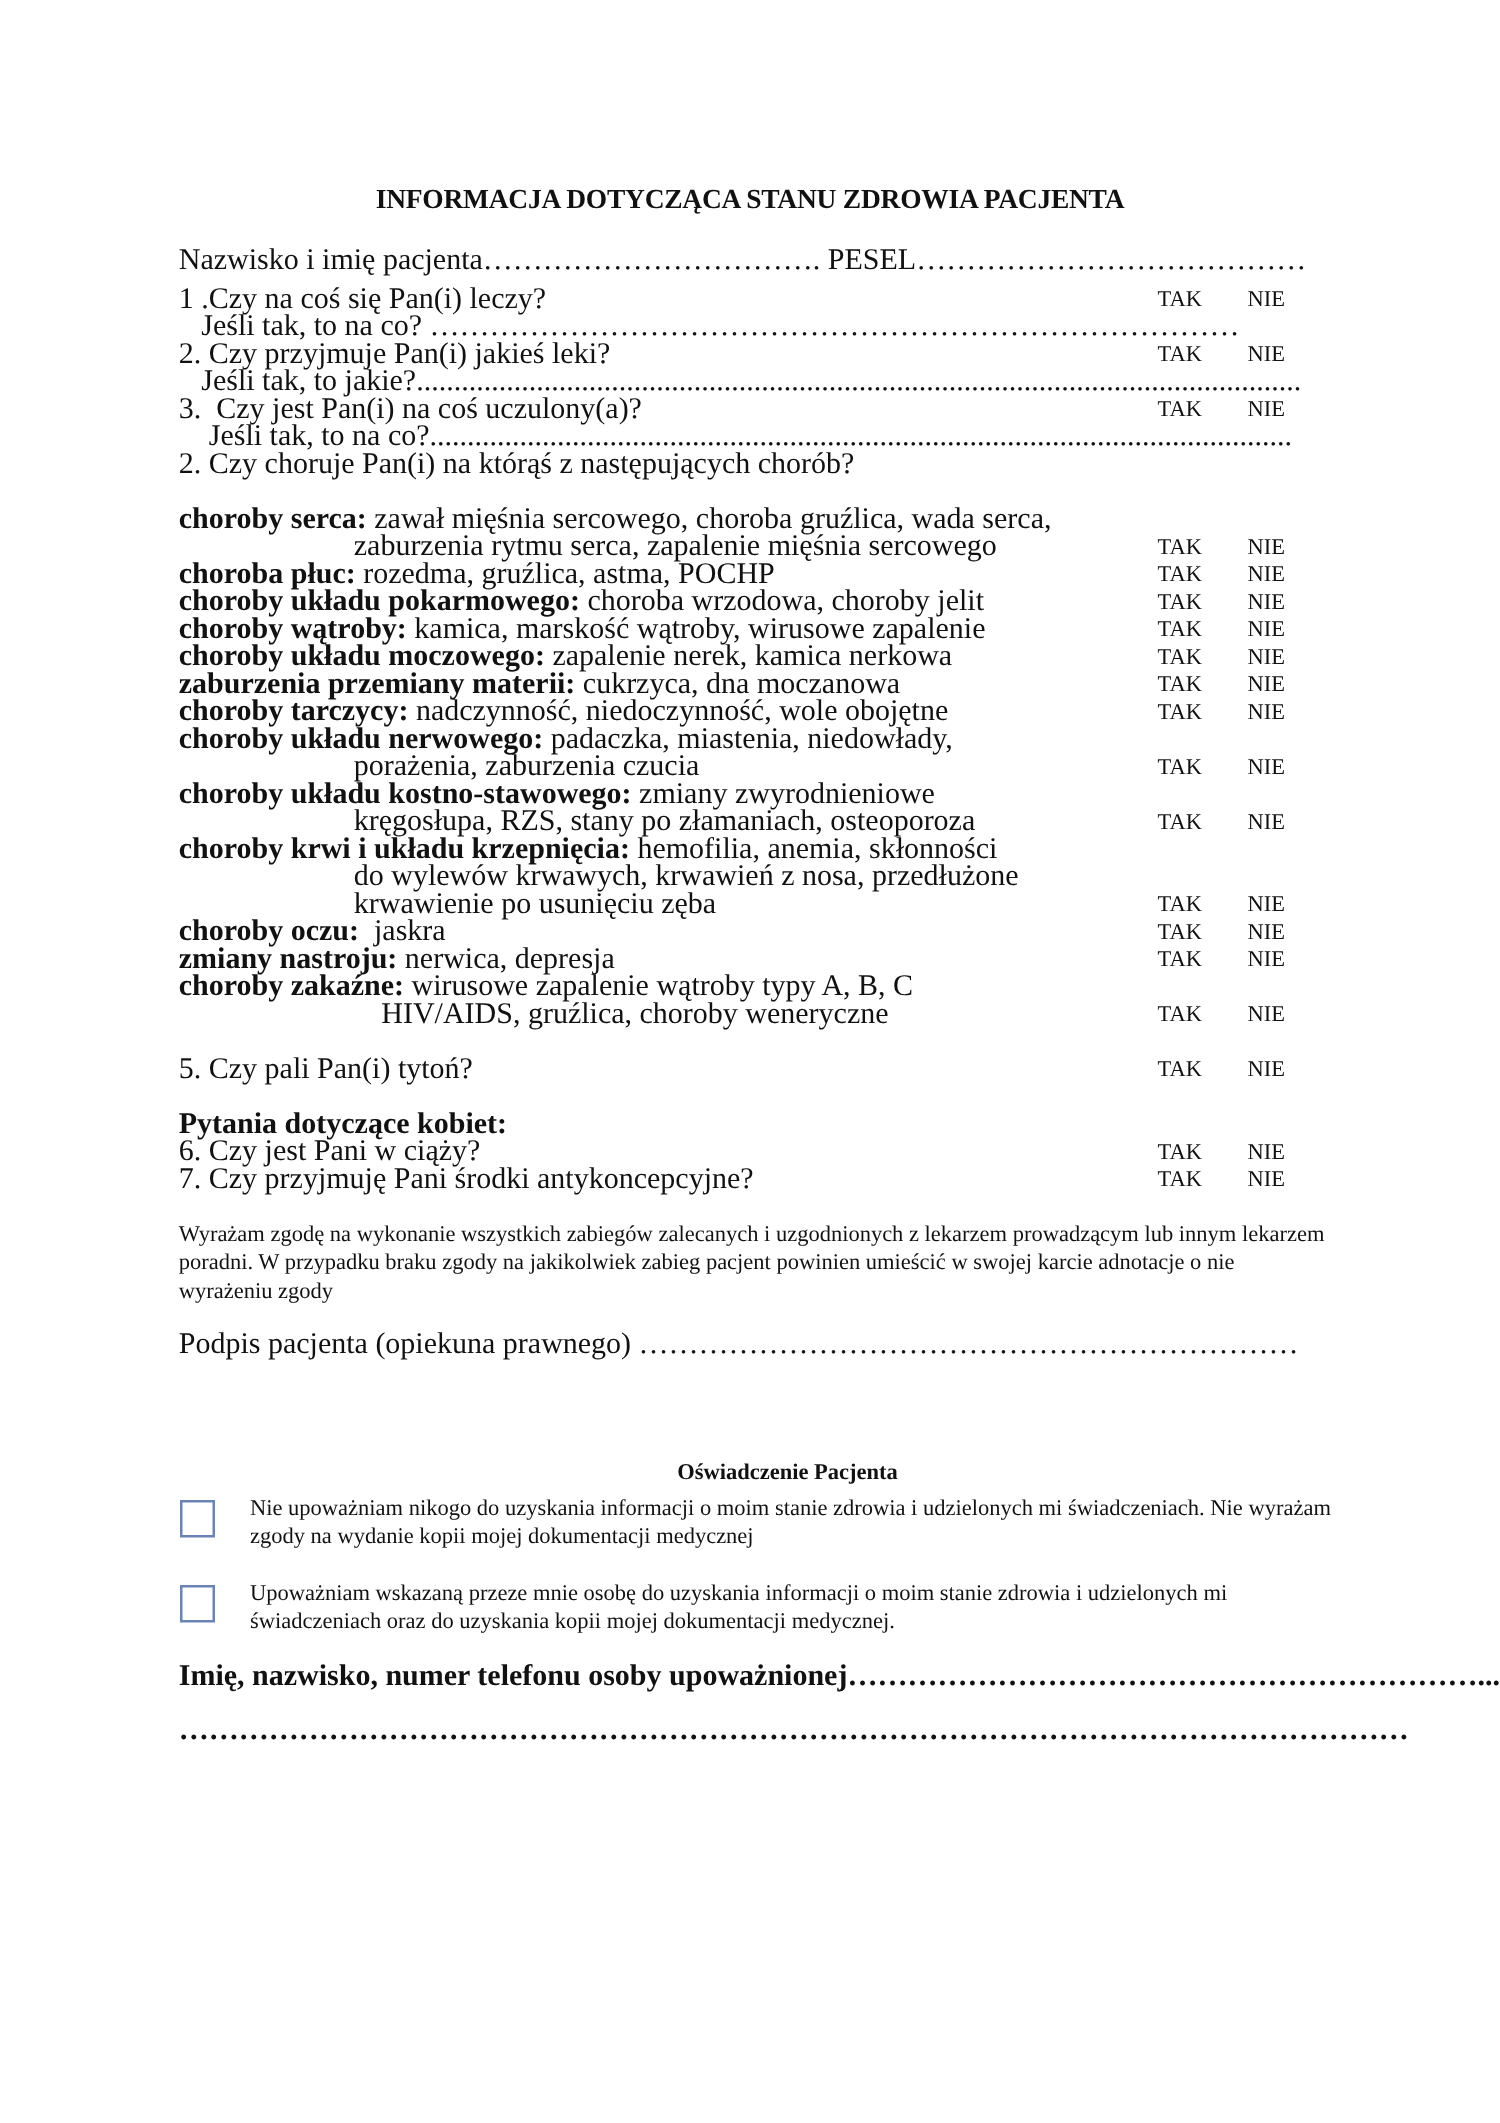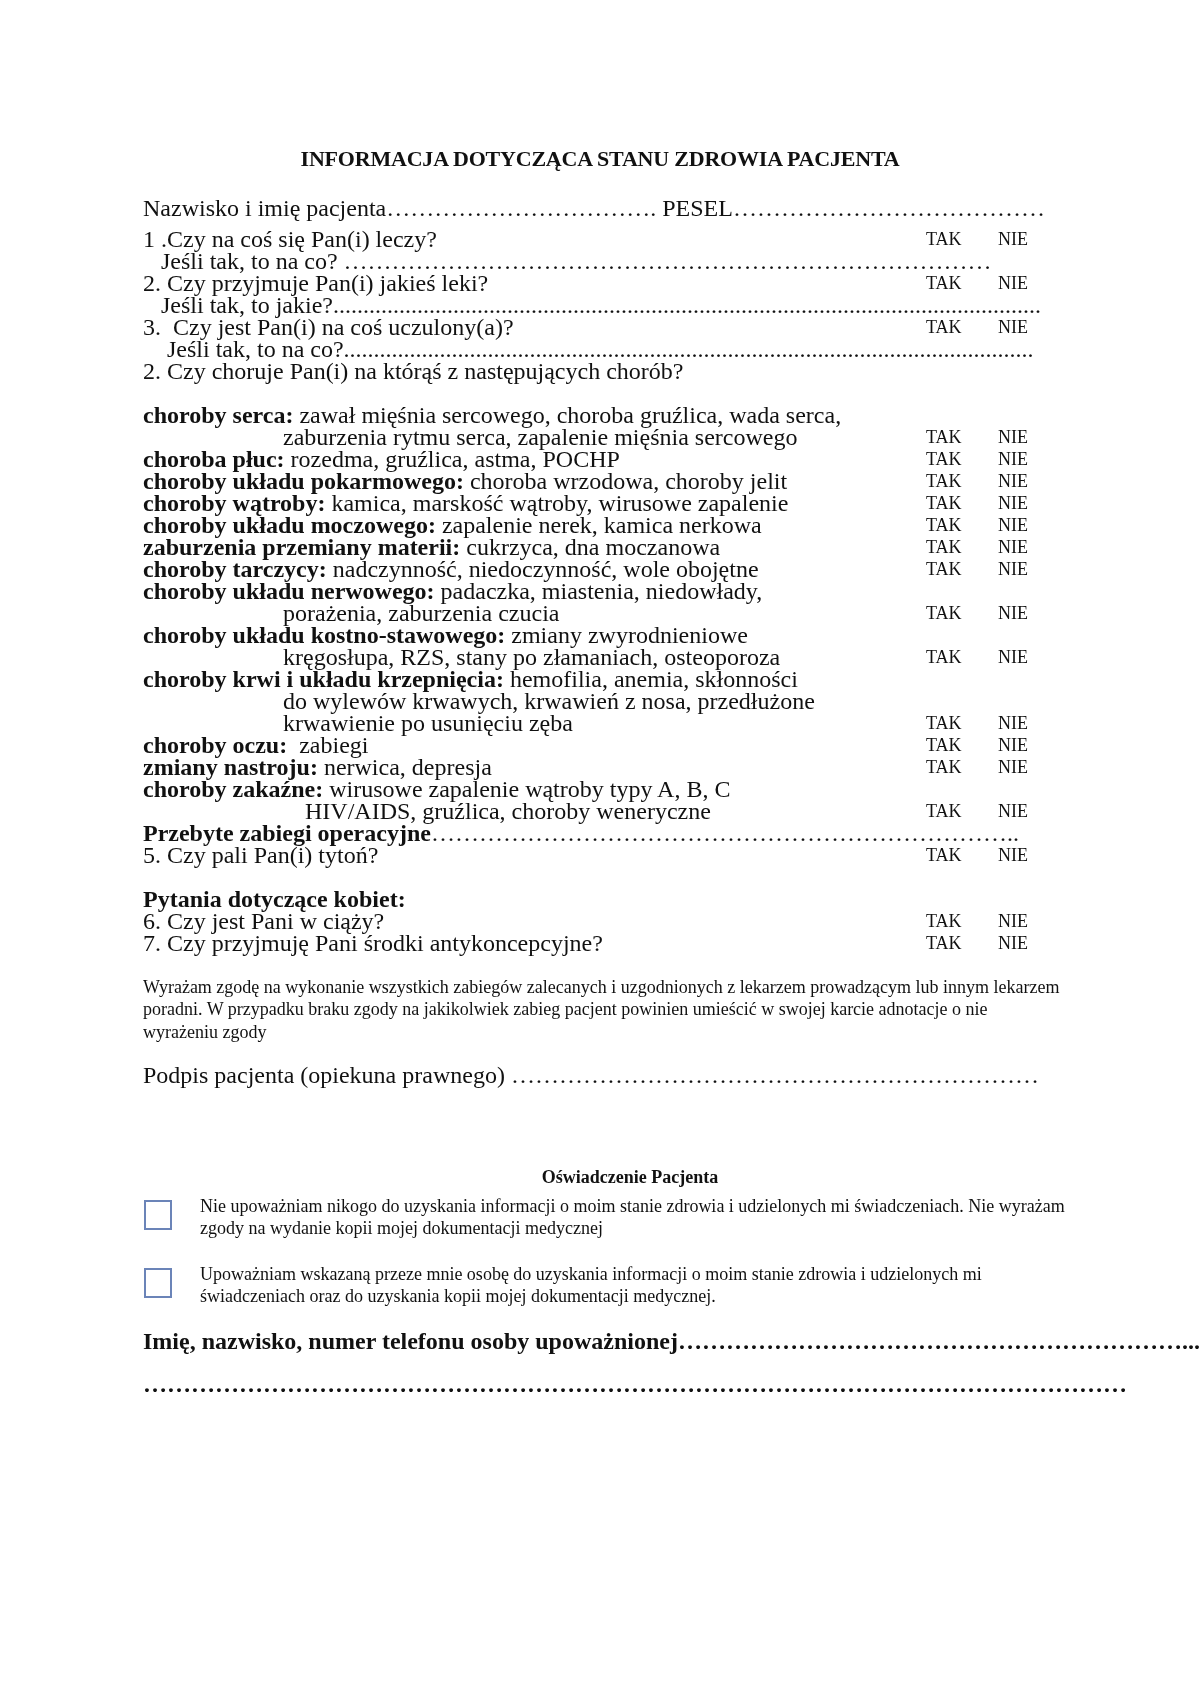--- a/index.html
+++ b/index.html
@@ -84,34 +84,33 @@
   <div class="line" style="top:646px; left:283px">kręgosłupa, RZS, stany po złamaniach, osteoporoza</div>
   <div class="yn tak" style="top:646px">TAK</div>
   <div class="yn nie" style="top:646px">NIE</div>
 
   <div class="line" style="top:668px"><span class="b">choroby krwi i układu krzepnięcia:</span><span> hemofilia, anemia, skłonności</span></div>
   <div class="line" style="top:690px; left:283px">do wylewów krwawych, krwawień z nosa, przedłużone</div>
   <div class="line" style="top:712px; left:283px">krwawienie po usunięciu zęba</div>
   <div class="yn tak" style="top:712px">TAK</div>
   <div class="yn nie" style="top:712px">NIE</div>
 
-  <div class="line" style="top:734px"><span class="b">choroby oczu:</span><span>  zabiegi</span></div>
+  <div class="line" style="top:734px"><span class="b">choroby oczu:</span><span>  jaskra</span></div>
   <div class="yn tak" style="top:734px">TAK</div>
   <div class="yn nie" style="top:734px">NIE</div>
 
   <div class="line" style="top:756px"><span class="b">zmiany nastroju:</span><span> nerwica, depresja</span></div>
   <div class="yn tak" style="top:756px">TAK</div>
   <div class="yn nie" style="top:756px">NIE</div>
 
   <div class="line" style="top:778px"><span class="b">choroby zakaźne:</span><span> wirusowe zapalenie wątroby typy A, B, C</span></div>
   <div class="line" style="top:800px; left:305px">HIV/AIDS, gruźlica, choroby weneryczne</div>
   <div class="yn tak" style="top:800px">TAK</div>
   <div class="yn nie" style="top:800px">NIE</div>
 
-  <div class="line" style="top:822px"><span class="b">Przebyte zabiegi operacyjne</span><span>………………………………………………………………..</span></div>
 
   <div class="line" style="top:844px">5. Czy pali Pan(i) tytoń?</div>
   <div class="yn tak" style="top:844px">TAK</div>
   <div class="yn nie" style="top:844px">NIE</div>
 
   <div class="line b" style="top:888px">Pytania dotyczące kobiet:</div>
   <div class="line" style="top:910px">6. Czy jest Pani w ciąży?</div>
   <div class="yn tak" style="top:910px">TAK</div>
   <div class="yn nie" style="top:910px">NIE</div>
   <div class="line" style="top:932px">7. Czy przyjmuję Pani środki antykoncepcyjne?</div>

